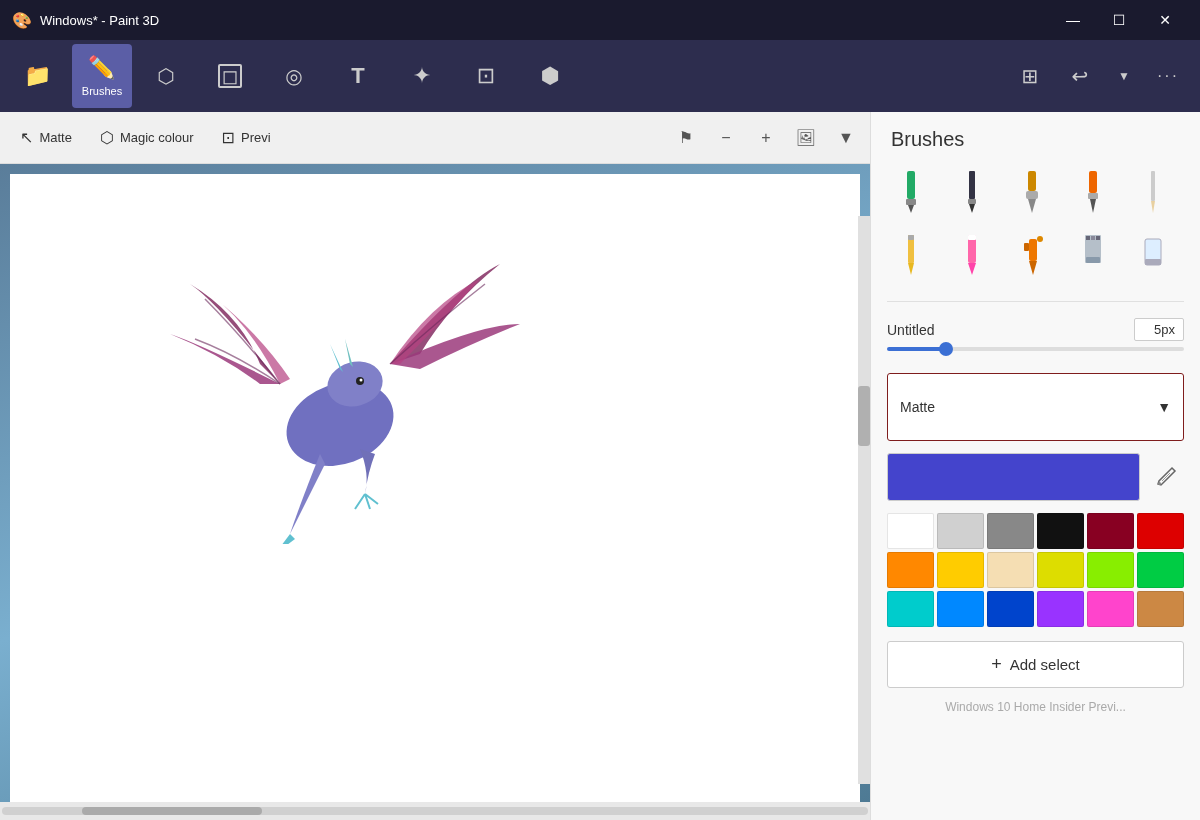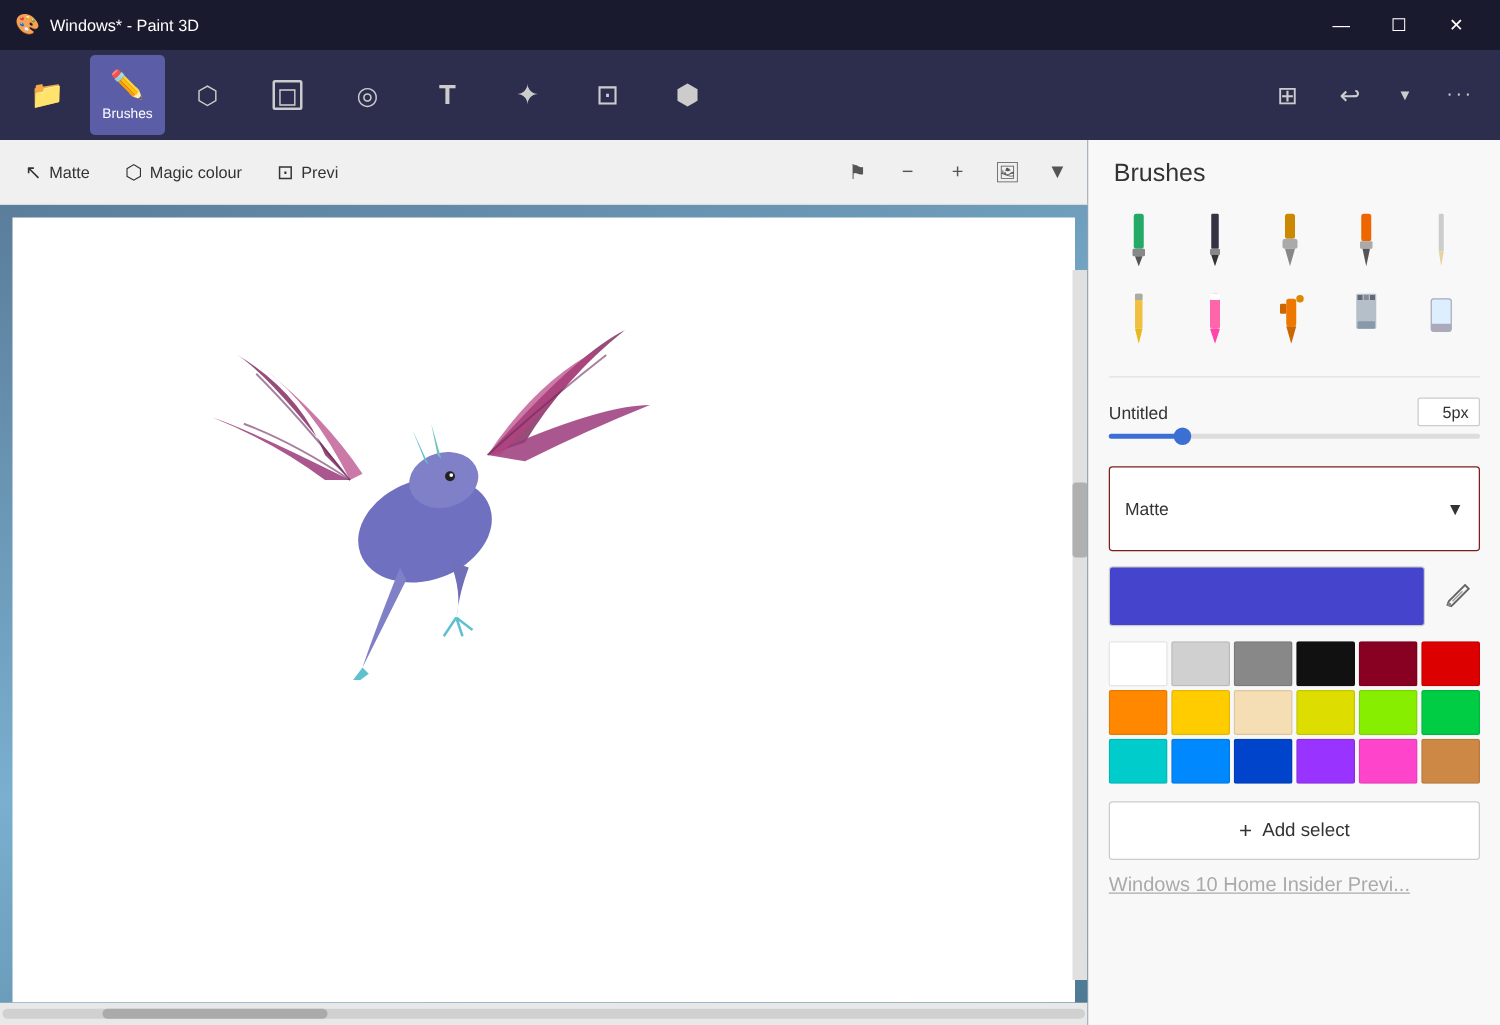--- a/index.html
+++ b/index.html
@@ -522,18 +522,18 @@
       <div class="color-cell" style="background:#9933ff;"></div>
       <div class="color-cell" style="background:#ff44cc;"></div>
       <div class="color-cell" style="background:#cc8844;"></div>
     </div>
 
     <div class="add-colour-btn">
       <span style="font-size:18px;font-weight:300;">+</span>
       <span>Add select</span>
     </div>
 
-    <div style="padding: 4px 16px; font-size:16px; color:#aaa; text-align:left;text-decoration:underline;">
+    <div style="padding: 4px 16px; font-size:12px; color:#aaa; text-align:center;">
       <span>Windows 10 Home Insider Previ...</span>
     </div>
   </div>
 
 </div>
 
 </body></html>

